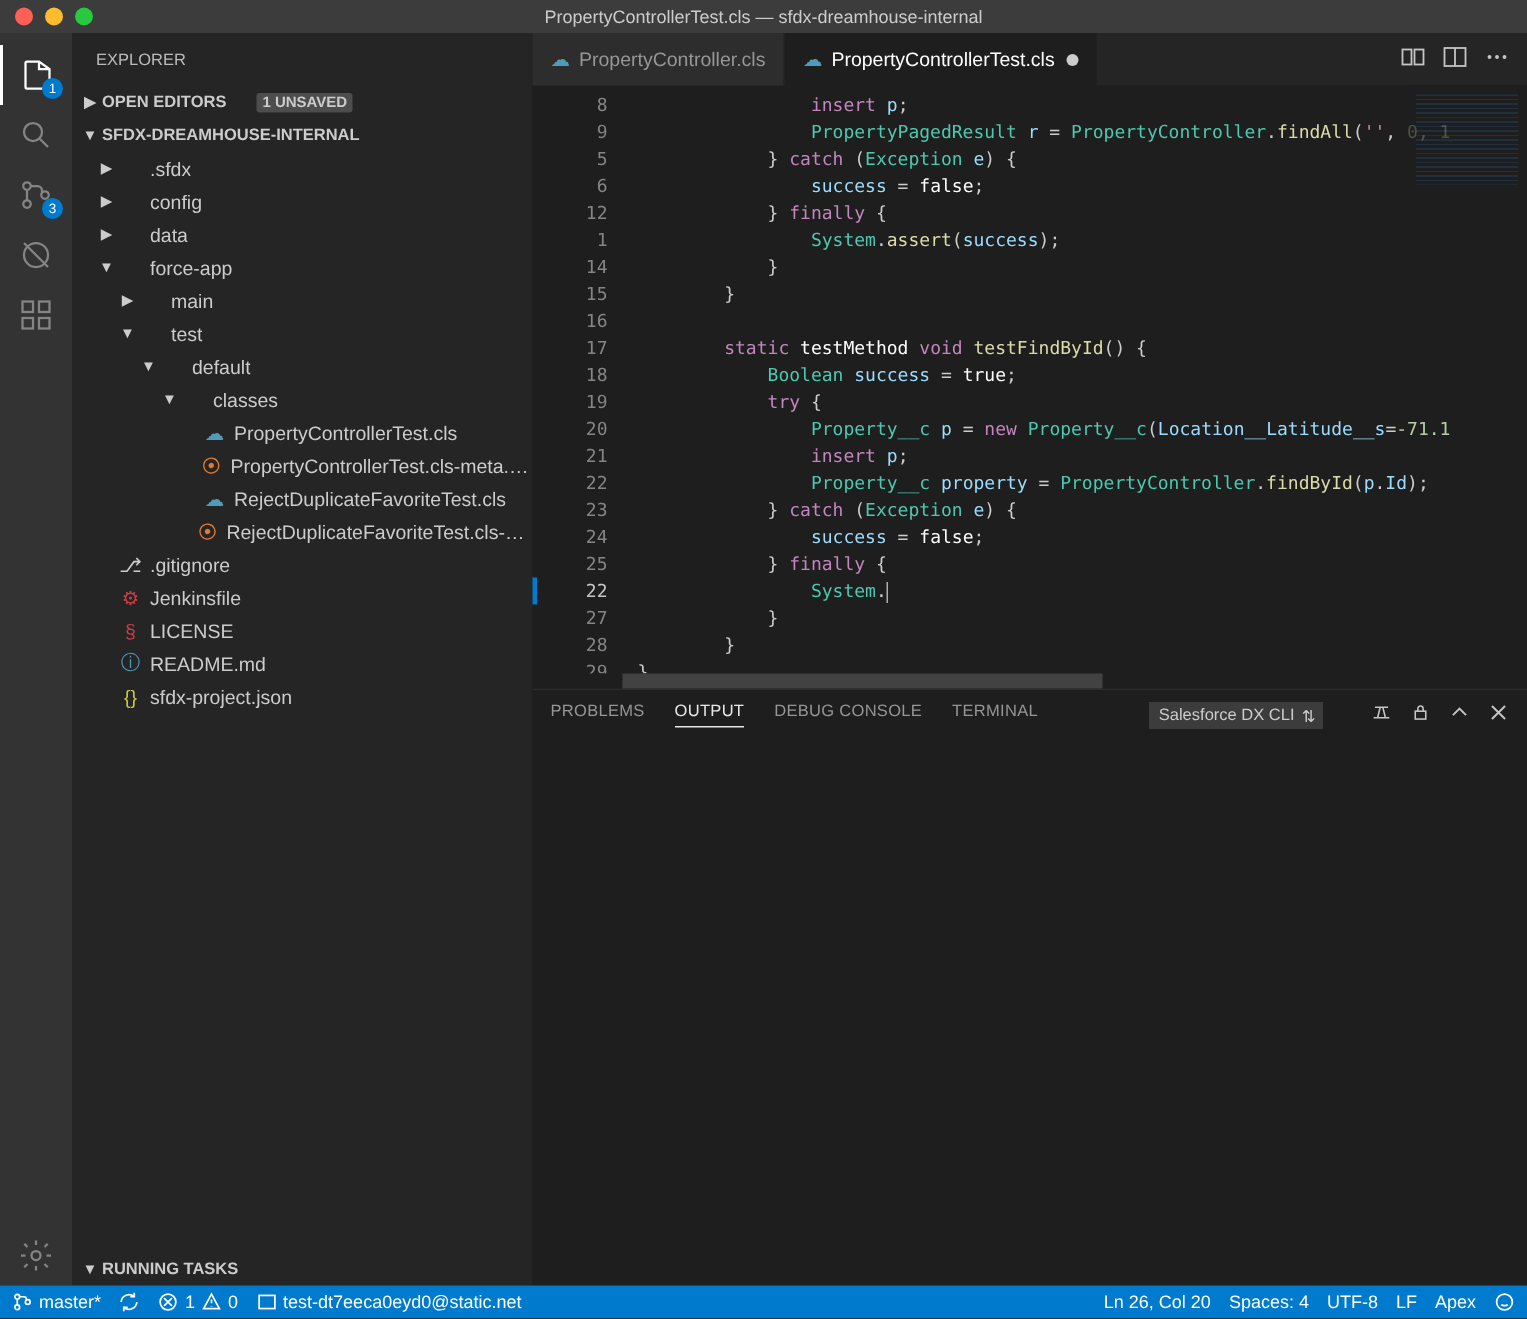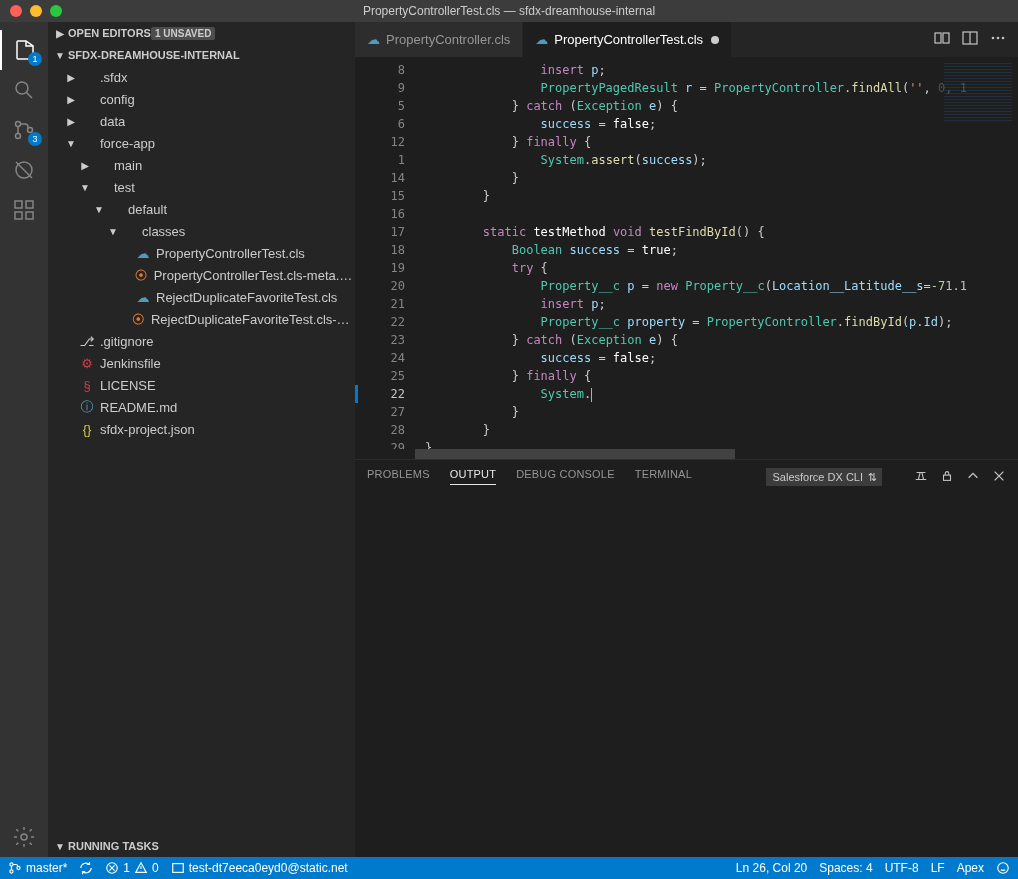--- a/index.html
+++ b/index.html
@@ -85,21 +85,21 @@
   font-size:11px;
   font-weight:700;
   color:#cccccc;
   text-transform:uppercase;
   cursor:pointer;
 }
 .section-head .chev { width:16px; display:inline-block; text-align:center; font-size:10px;}
 .unsaved-badge {
   background:#4d4d4d; color:#ccc;
   font-size:10px; padding:1px 4px;
-  border-radius:2px; margin-left:0;
+  border-radius:2px; margin-left:20px;
   text-transform:uppercase;
 }
 .tree { font-size:13px; }
 .tree-row {
   height:22px;
   display:flex; align-items:center;
   cursor:pointer;
   white-space:nowrap;
   overflow:hidden;
 }
@@ -285,20 +285,21 @@
     <div class="abspacer"></div>
     <div class="abicon">
       <svg viewBox="0 0 24 24" fill="none" stroke="currentColor" stroke-width="1.5">
           <circle cx="12" cy="12" r="3"></circle>
           <path d="M12 2v3M12 19v3M4.2 4.2l2.1 2.1M17.7 17.7l2.1 2.1M2 12h3M19 12h3M4.2 19.8l2.1-2.1M17.7 6.3l2.1-2.1"></path>
         </svg>
     </div>
   </div>
 
   <div class="sidebar">
+    <div class="side-title">EXPLORER</div>
     <div class="section-head">
       <span class="chev">▶</span>
       <span>OPEN EDITORS</span>
       <span class="unsaved-badge">1 UNSAVED</span>
     </div>
     <div class="section-head">
       <span class="chev">▼</span>
       <span>SFDX-DREAMHOUSE-INTERNAL</span>
     </div>
     <div class="tree" id="tree">

